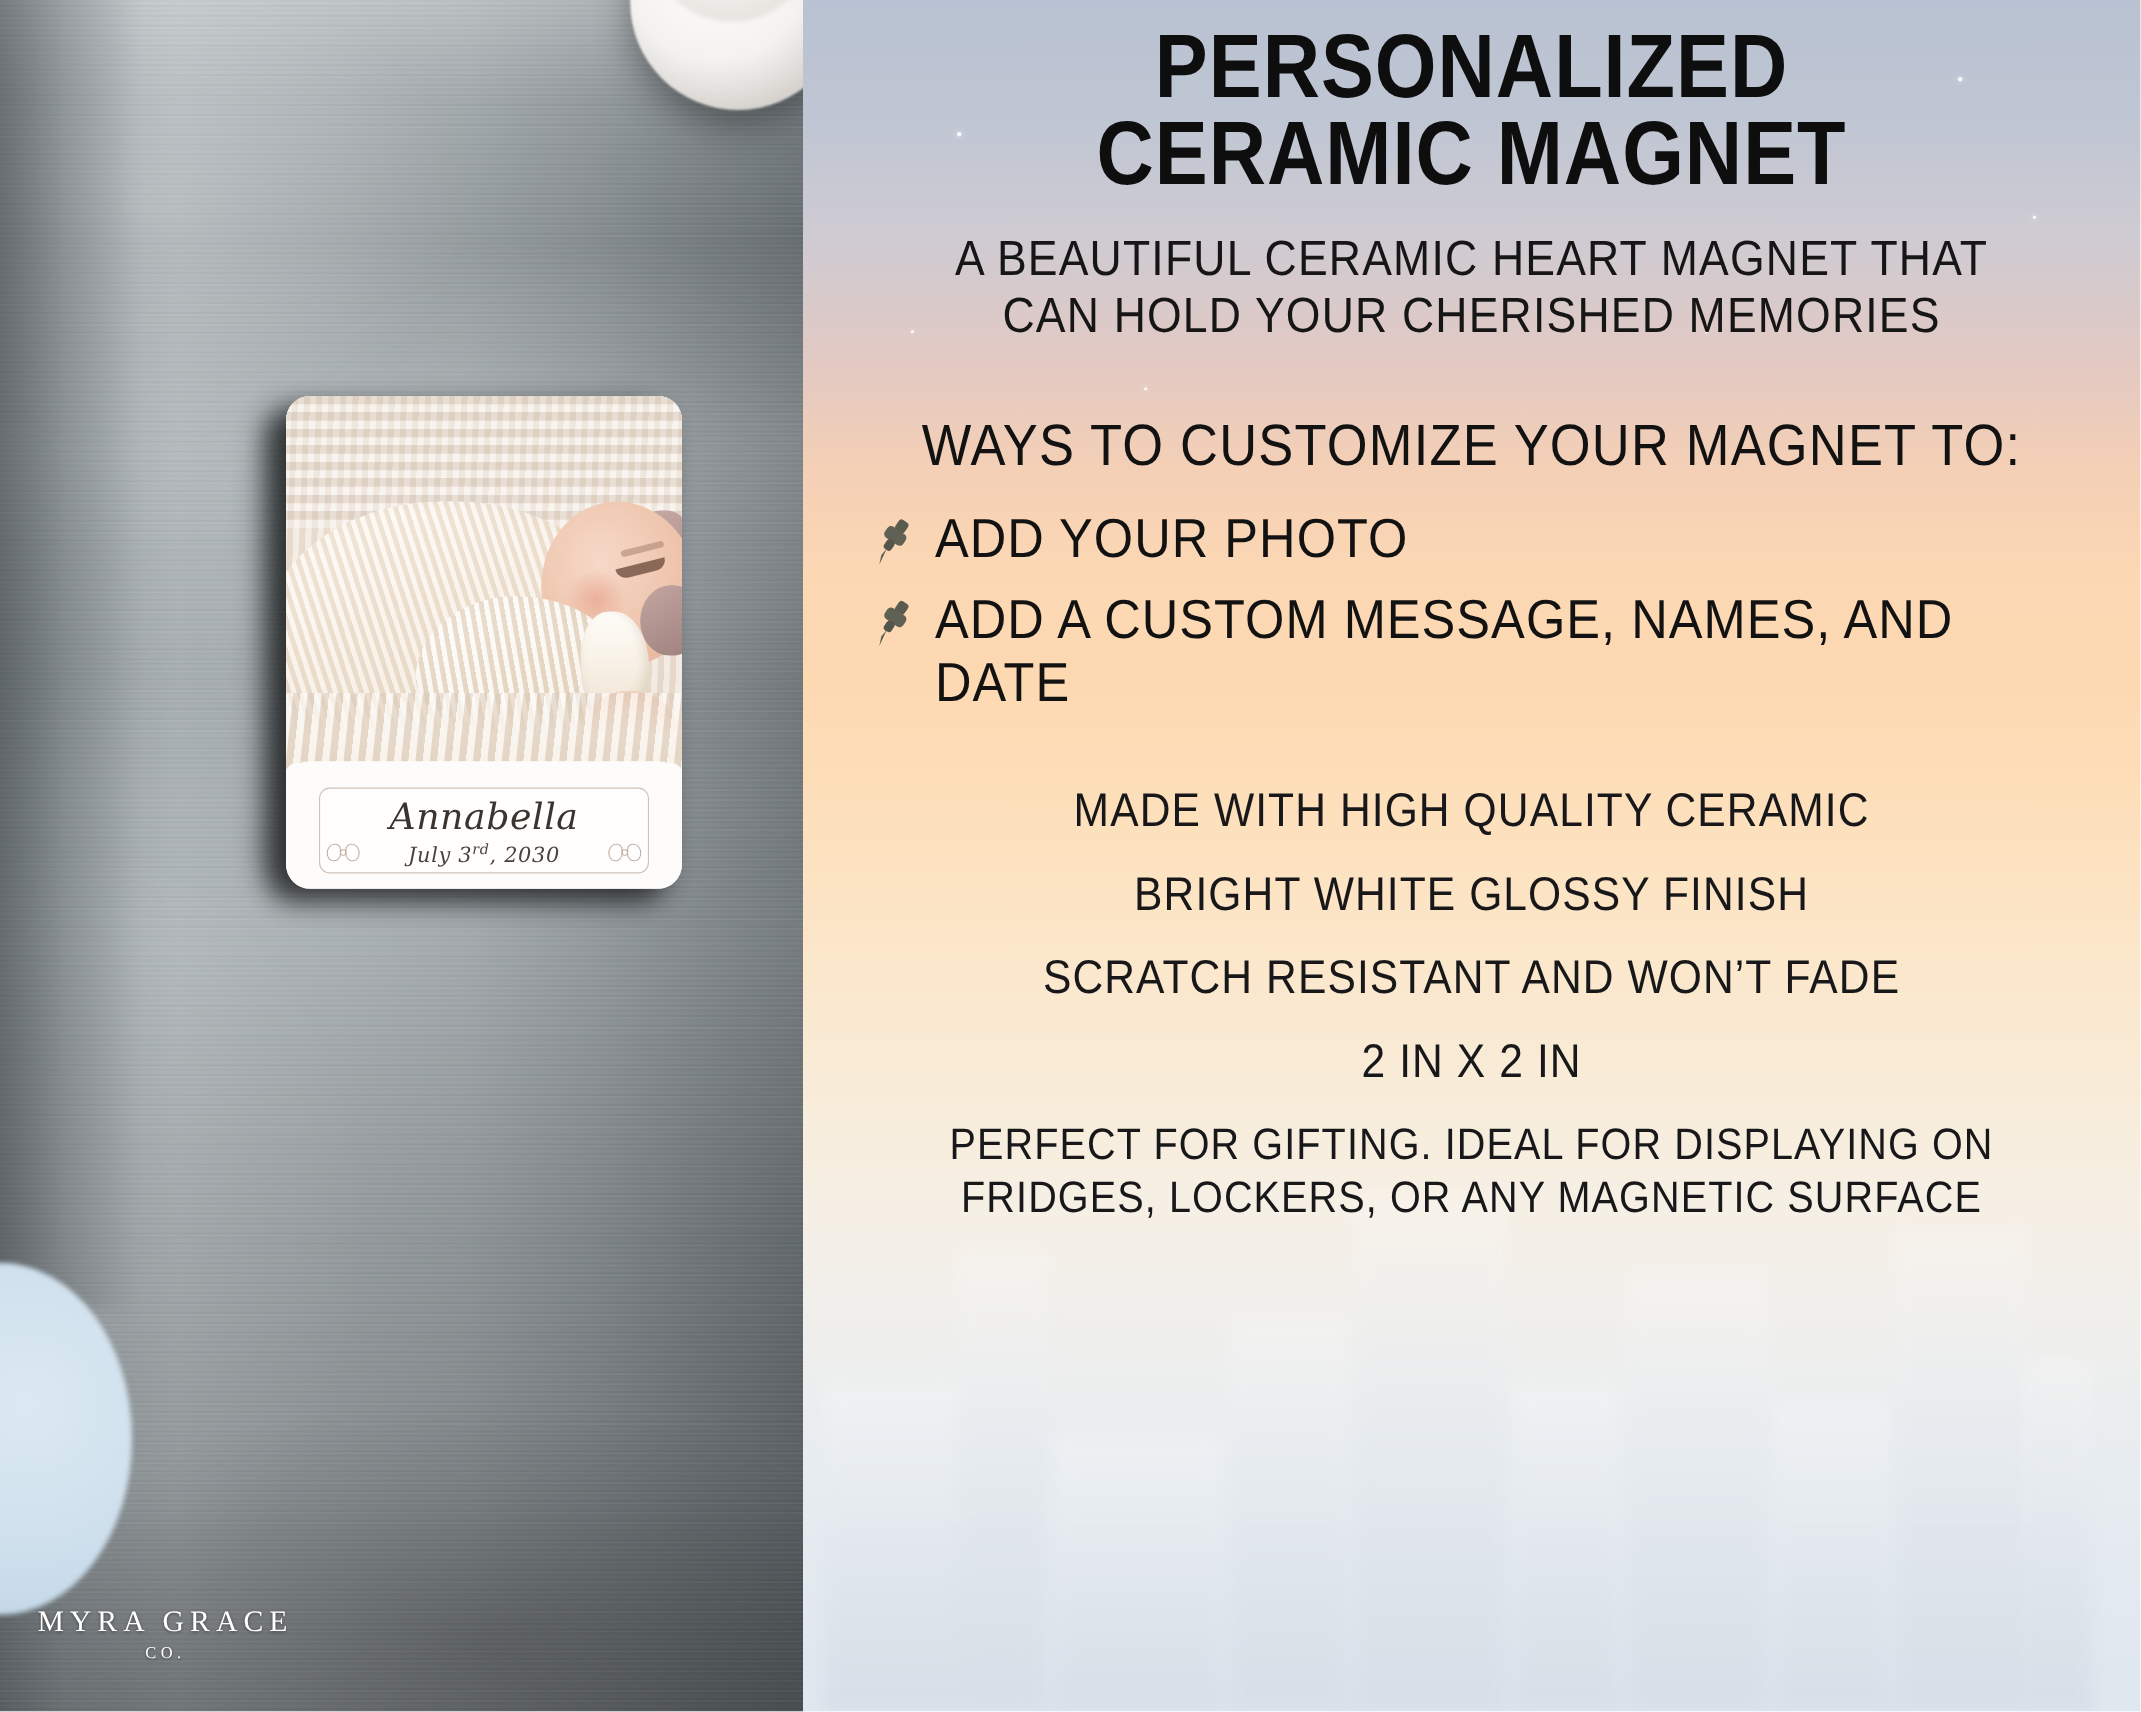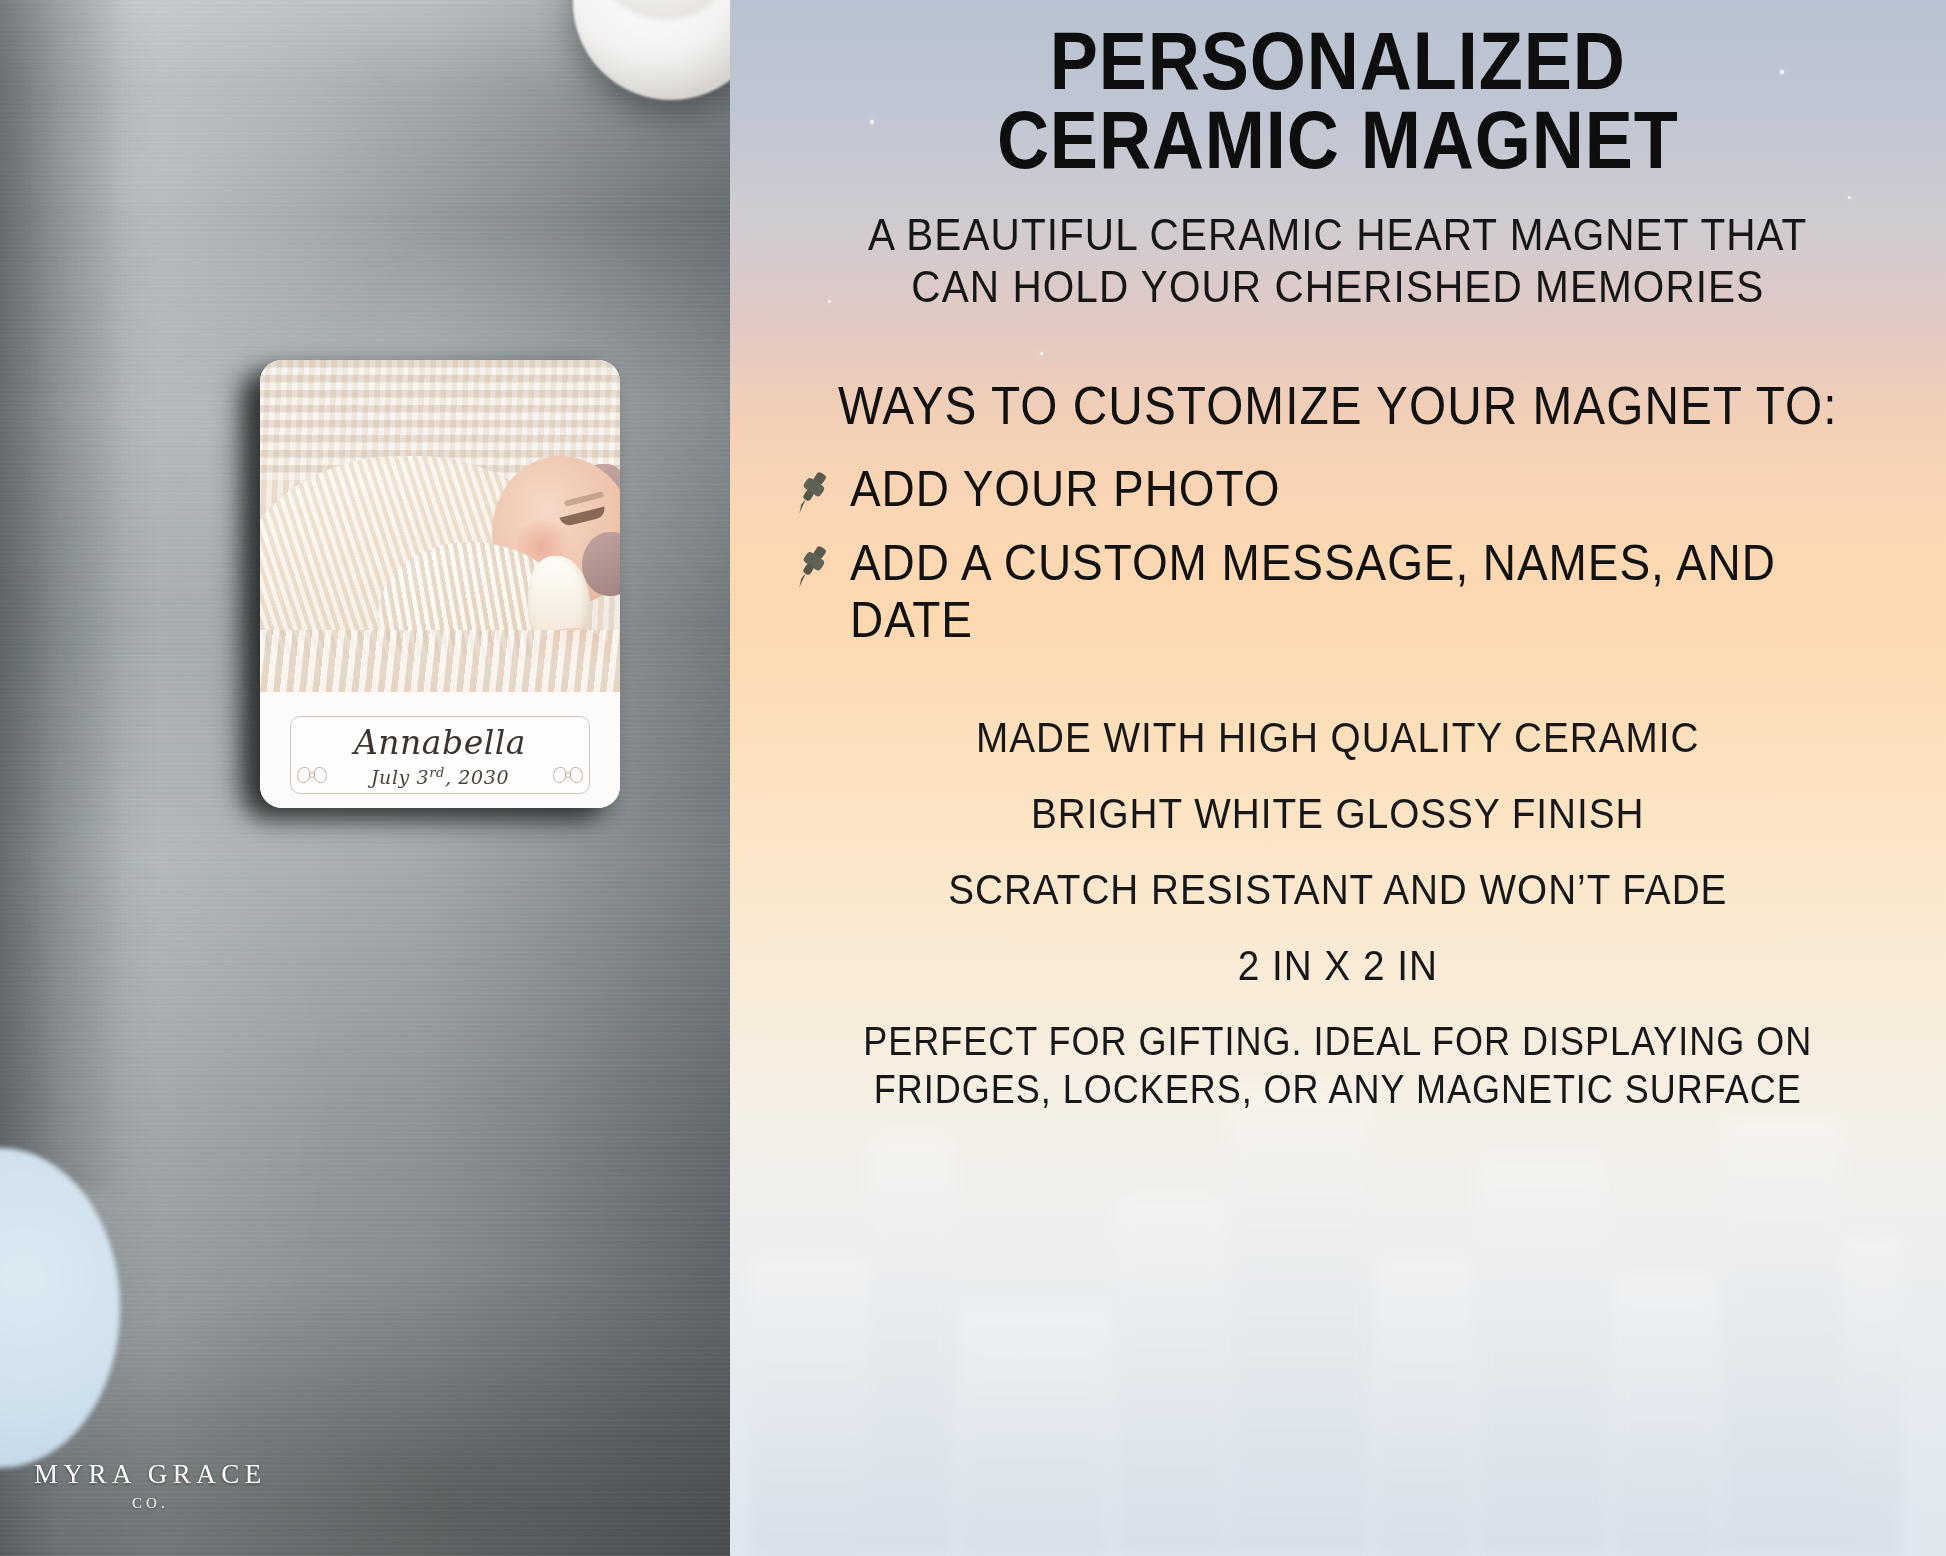--- a/index.html
+++ b/index.html
@@ -247,20 +247,21 @@
     background-image: repeating-linear-gradient(96deg,
       rgba(255,255,255,.55) 0px, rgba(255,255,255,.55) 6px,
       rgba(204,184,164,.34) 7px, rgba(204,184,164,.34) 13px);
   }
 
   
   .magnet-band {
     position:absolute;
     left:0; top: 332px; width:100%; height: 116px;
     background: #fdfcfa;
+    border-radius: 21px;
   }
   .scallop {
     position:absolute; left:0; top:0; width:100%; height: 20px;
     background-image: radial-gradient(circle at 10px 12px, #fdfcfa 10px, rgba(253,252,250,0) 11px);
     background-size: 20px 20px;
     background-repeat: repeat-x;
   }
   .plate {
     position:absolute;
     left: 30px; top: 24px; right: 30px; bottom: 14px;

